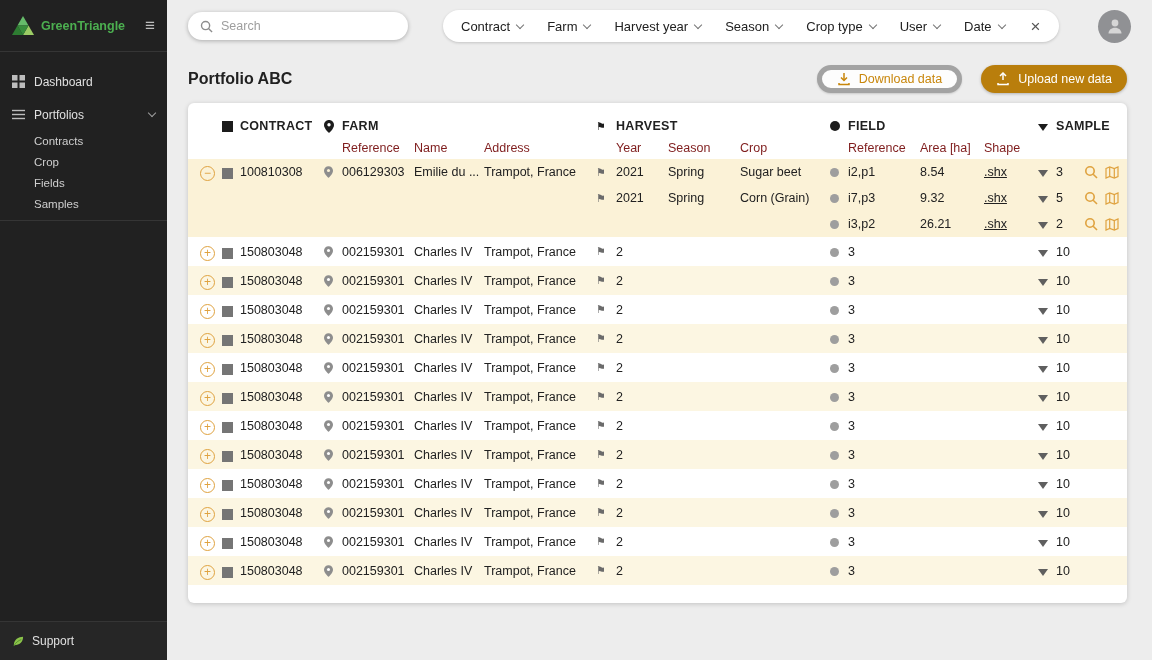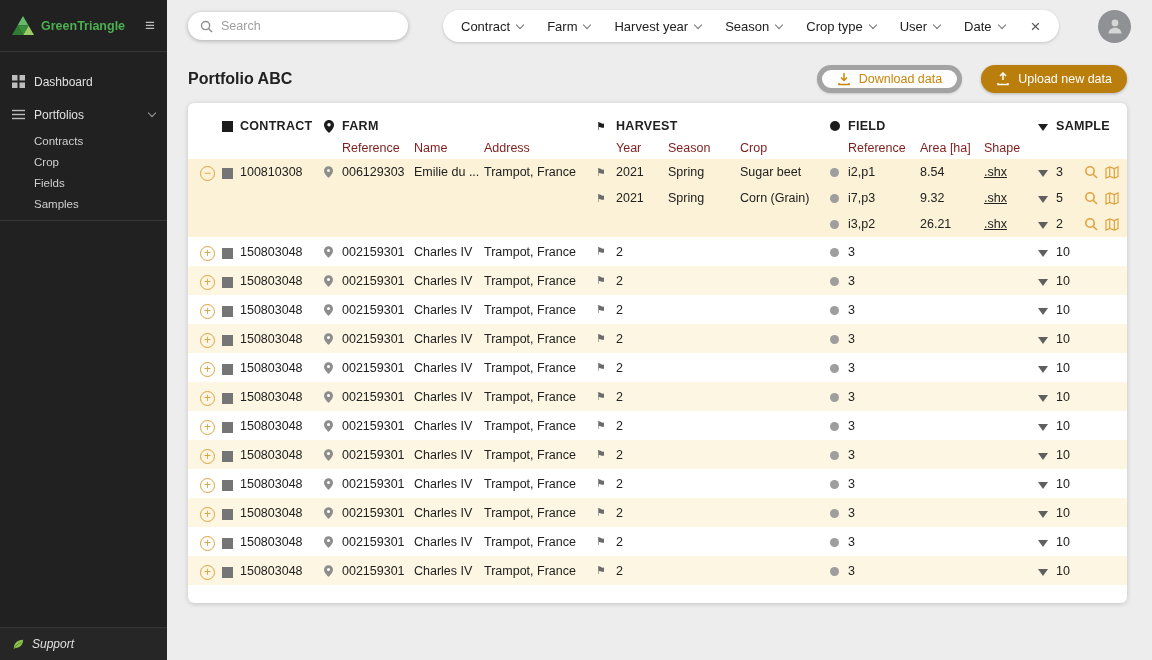--- a/index.html
+++ b/index.html
@@ -9,21 +9,21 @@
   
   .sidebar { position:absolute; left:0; top:0; width:167px; height:660px; background:#212121; color:#e0e0e0; }
   .logo-row { height:52px; display:flex; align-items:center; padding:0 12px; gap:7px; border-bottom:1px solid #353535; }
   .brand { color:#4CAF50; font-weight:bold; font-size:12.5px; flex:1; }
   .hamburger { color:#bdbdbd; font-size:17px; cursor:pointer; }
   .side-item { height:31px; display:flex; align-items:center; gap:9px; padding:0 12px; font-size:12px; cursor:pointer; }
   .side-item .chev { margin-left:auto; }
   .side-section { border-bottom:1px solid #353535; padding-bottom:4px; }
   .side-sub { padding:0 0 6px 0; border-bottom:1px solid #353535; }
   .side-sub-item { height:21px; display:flex; align-items:center; padding-left:34px; font-size:11.5px; color:#cfcfcf; cursor:pointer; }
-  .support-row { position:absolute; left:0; bottom:0; width:100%; height:33px; display:flex; align-items:center; gap:8px; padding:0 12px; border-top:1px solid #353535; background:#262626; font-size:12px;font-style:italic; }
+  .support-row { position:absolute; left:0; bottom:0; width:100%; height:39px; display:flex; align-items:center; gap:8px; padding:0 12px; border-top:1px solid #353535; background:#262626; font-size:12px; }
   .chev { width:6px; height:6px; border-right:1.4px solid #9e9e9e; border-bottom:1.4px solid #9e9e9e; transform:rotate(45deg); display:inline-block; margin-top:-3px; }
 
   
   .main { position:absolute; left:167px; top:0; width:985px; height:660px; background:#ededed; }
 
   .topbar { height:52px; display:flex; align-items:center; padding:0 21px; }
   .search-pill { width:220px; height:28px; background:#fff; border-radius:14px; box-shadow:0 1px 4px rgba(0,0,0,.28); display:flex; align-items:center; gap:8px; padding:0 12px; }
   .search-pill input { border:none; outline:none; font-size:12.5px; width:160px; background:transparent; color:#212121; font-family:inherit; }
   .search-pill input::placeholder { color:#9e9e9e; }
   .filter-pill { margin-left:35px; height:32px; background:#fff; border-radius:16px; box-shadow:0 1px 3px rgba(0,0,0,.18); display:flex; align-items:center; gap:24px; padding:0 18px; }

